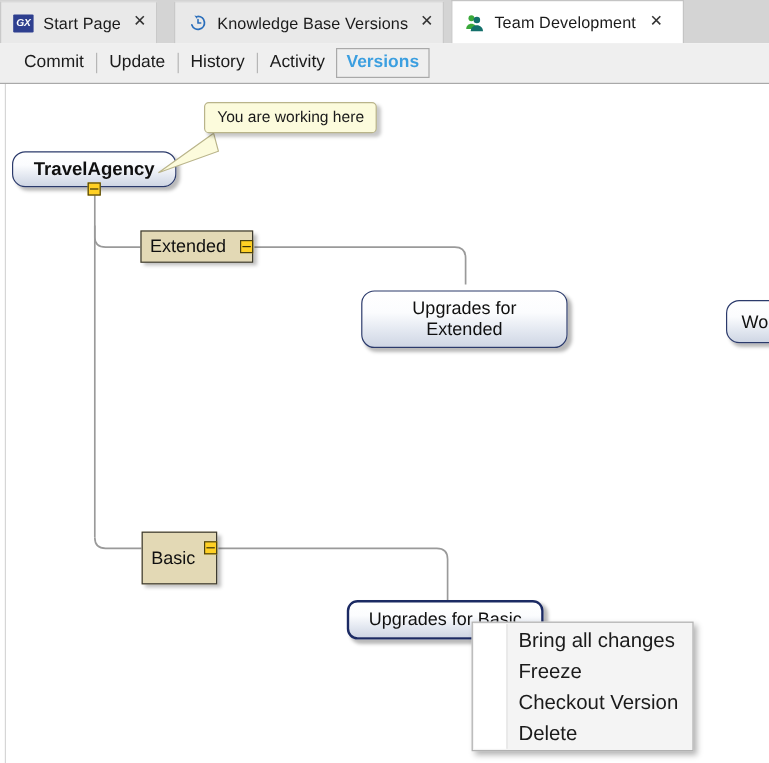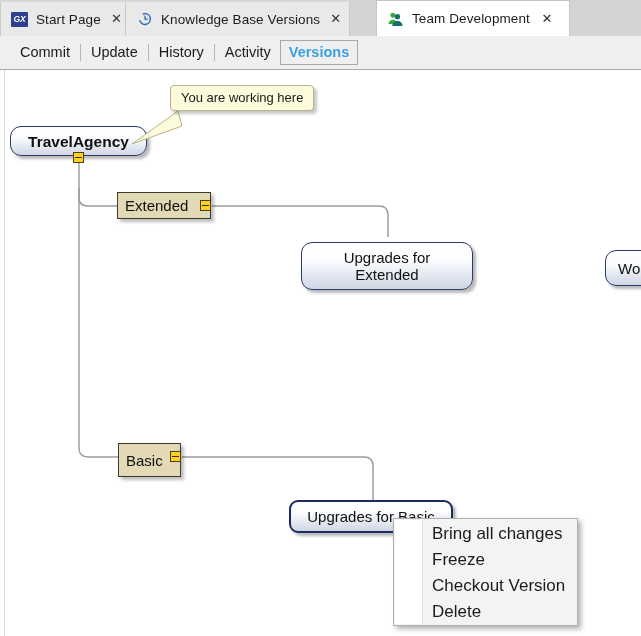--- a/index.html
+++ b/index.html
@@ -267,21 +267,21 @@
 <div class="tabbar">
 
   <div class="tab" style="left:0px; width:131px;">
     <span class="ticon">
       <span class="gxbox">GX</span>
     </span>
     <span class="tlabel">Start Page</span>
     <span class="tclose">✕</span>
   </div>
 
-  <div class="tab" style="left:125px; width:225px;">
+  <div class="tab" style="left:145px; width:225px;">
     <span class="ticon">
       <svg width="16" height="16" viewBox="0 0 16 16">
         <path d="M8 2.6a5.4 5.4 0 1 1-5.1 7.2" fill="none" stroke="#2a6ebb" stroke-width="1.5" stroke-linecap="round"></path>
         <path d="M8 2.6 L5.0 2.0 L7.0 4.6 Z" fill="#2a6ebb"></path>
         <path d="M8 5.2 V8.2 H10.3" fill="none" stroke="#2a6ebb" stroke-width="1.3" stroke-linecap="round"></path>
       </svg>
     </span>
     <span class="tlabel">Knowledge Base Versions</span>
     <span class="tclose">✕</span>
   </div>
@@ -348,21 +348,21 @@
 
   <div class="vnode" style="left:301px; top:172px; width:172px; height:48px;">
     <span class="vlabel">Upgrades for
 Extended</span>
   </div>
 
   <div class="vnode" style="left:605px; top:180px; width:80px; height:36px;">
     <span class="vlabel" style="position:absolute; left:12px;">Wo</span>
   </div>
 
-  <div class="bnode" style="left:118px; top:373px; width:63px; height:34px;">
+  <div class="bnode" style="left:118px; top:373px; width:63px; height:44px;">
     <span class="blabel">Basic</span>
   </div>
   <div class="expander" style="left:170px; top:381px;"></div>
 
   <div class="vnode selected" style="left:289px; top:430px; width:164px; height:33px;">
     <span class="vlabel">Upgrades for Basic</span>
   </div>
 </div>
 
 <div class="ctxmenu" style="left:393px; top:518px; width:185px; height:108px;">

